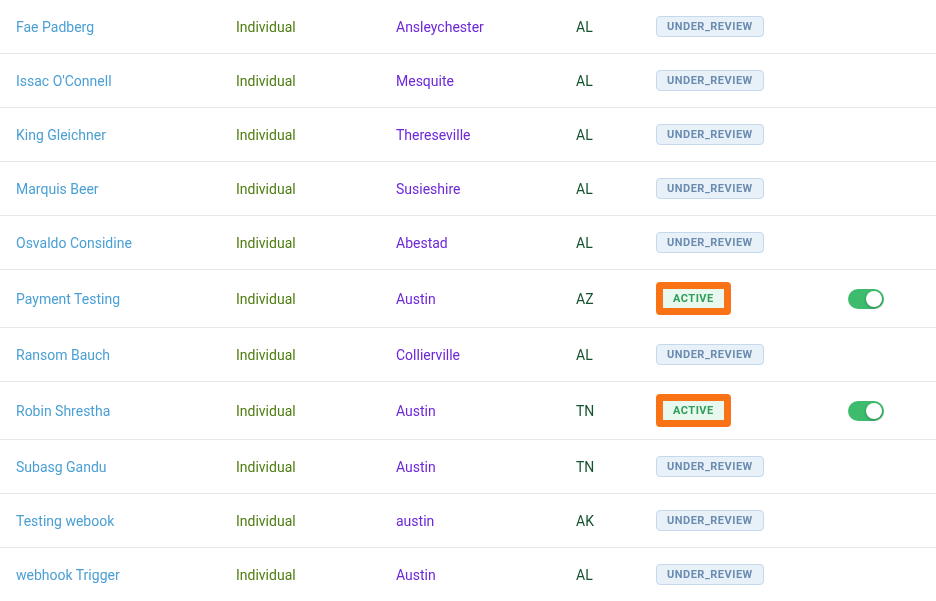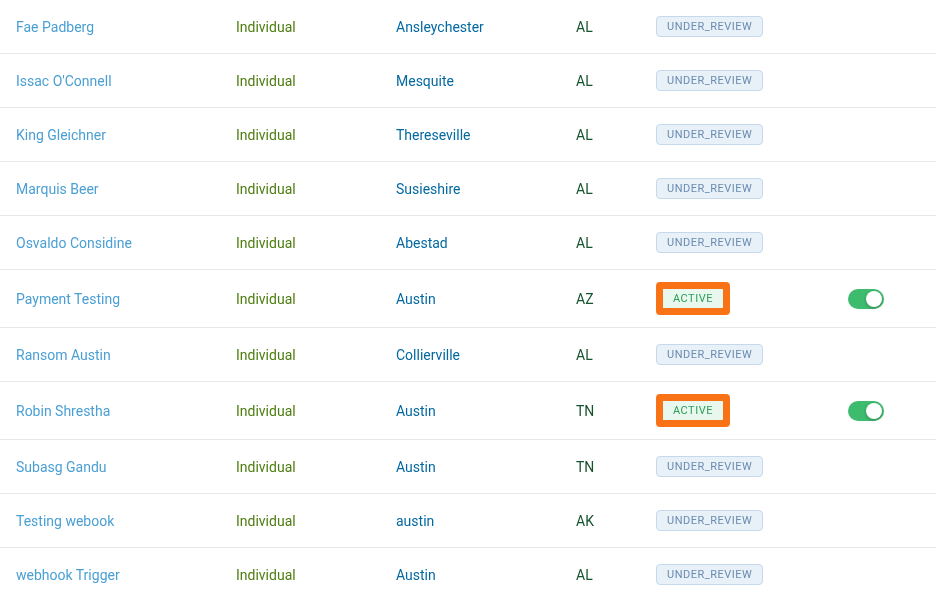--- a/index.html
+++ b/index.html
@@ -26,21 +26,21 @@
       flex-shrink: 0;
     }
     .col-type {
       width: 160px;
       flex-shrink: 0;
       color: #4d7c0f;
     }
     .col-city {
       width: 180px;
       flex-shrink: 0;
-      color: #0369a1;
+      color: #6d28d9;
     }
     .col-state {
       width: 80px;
       flex-shrink: 0;
       color: #14532d;
     }
     .col-status {
       width: 180px;
       flex-shrink: 0;
     }
@@ -54,21 +54,21 @@
     .name-link {
       color: #4a9fd4;
       text-decoration: none;
       cursor: pointer;
     }
     .badge {
       display: inline-block;
       padding: 3px 10px;
       border-radius: 4px;
       font-size: 11px;
-      font-weight: 400;
+      font-weight: 700;
       letter-spacing: 0.5px;
     }
     .badge-under-review {
       background: #e8f0f8;
       color: #6a8cb0;
       border: 1px solid #c5d8ec;
     }
     .badge-active {
       background: #e8f8ee;
       color: #2e9e58;
@@ -182,21 +182,21 @@
         <span class="badge badge-active">ACTIVE</span>
       </div>
       <div class="col-toggle">
         <div class="toggle toggle-on">
           <div class="toggle-knob toggle-knob-on"></div>
         </div>
       </div>
     </div>
     <div class="table-row">
       <div class="col-name">
-        <a class="name-link">Ransom Austin</a>
+        <a class="name-link">Ransom Bauch</a>
       </div>
       <div class="col-type">Individual</div>
       <div class="col-city">Collierville</div>
       <div class="col-state">AL</div>
       <div class="col-status">
         <span class="badge badge-under-review">UNDER_REVIEW</span>
       </div>
       <div class="col-toggle">
         
       </div>

